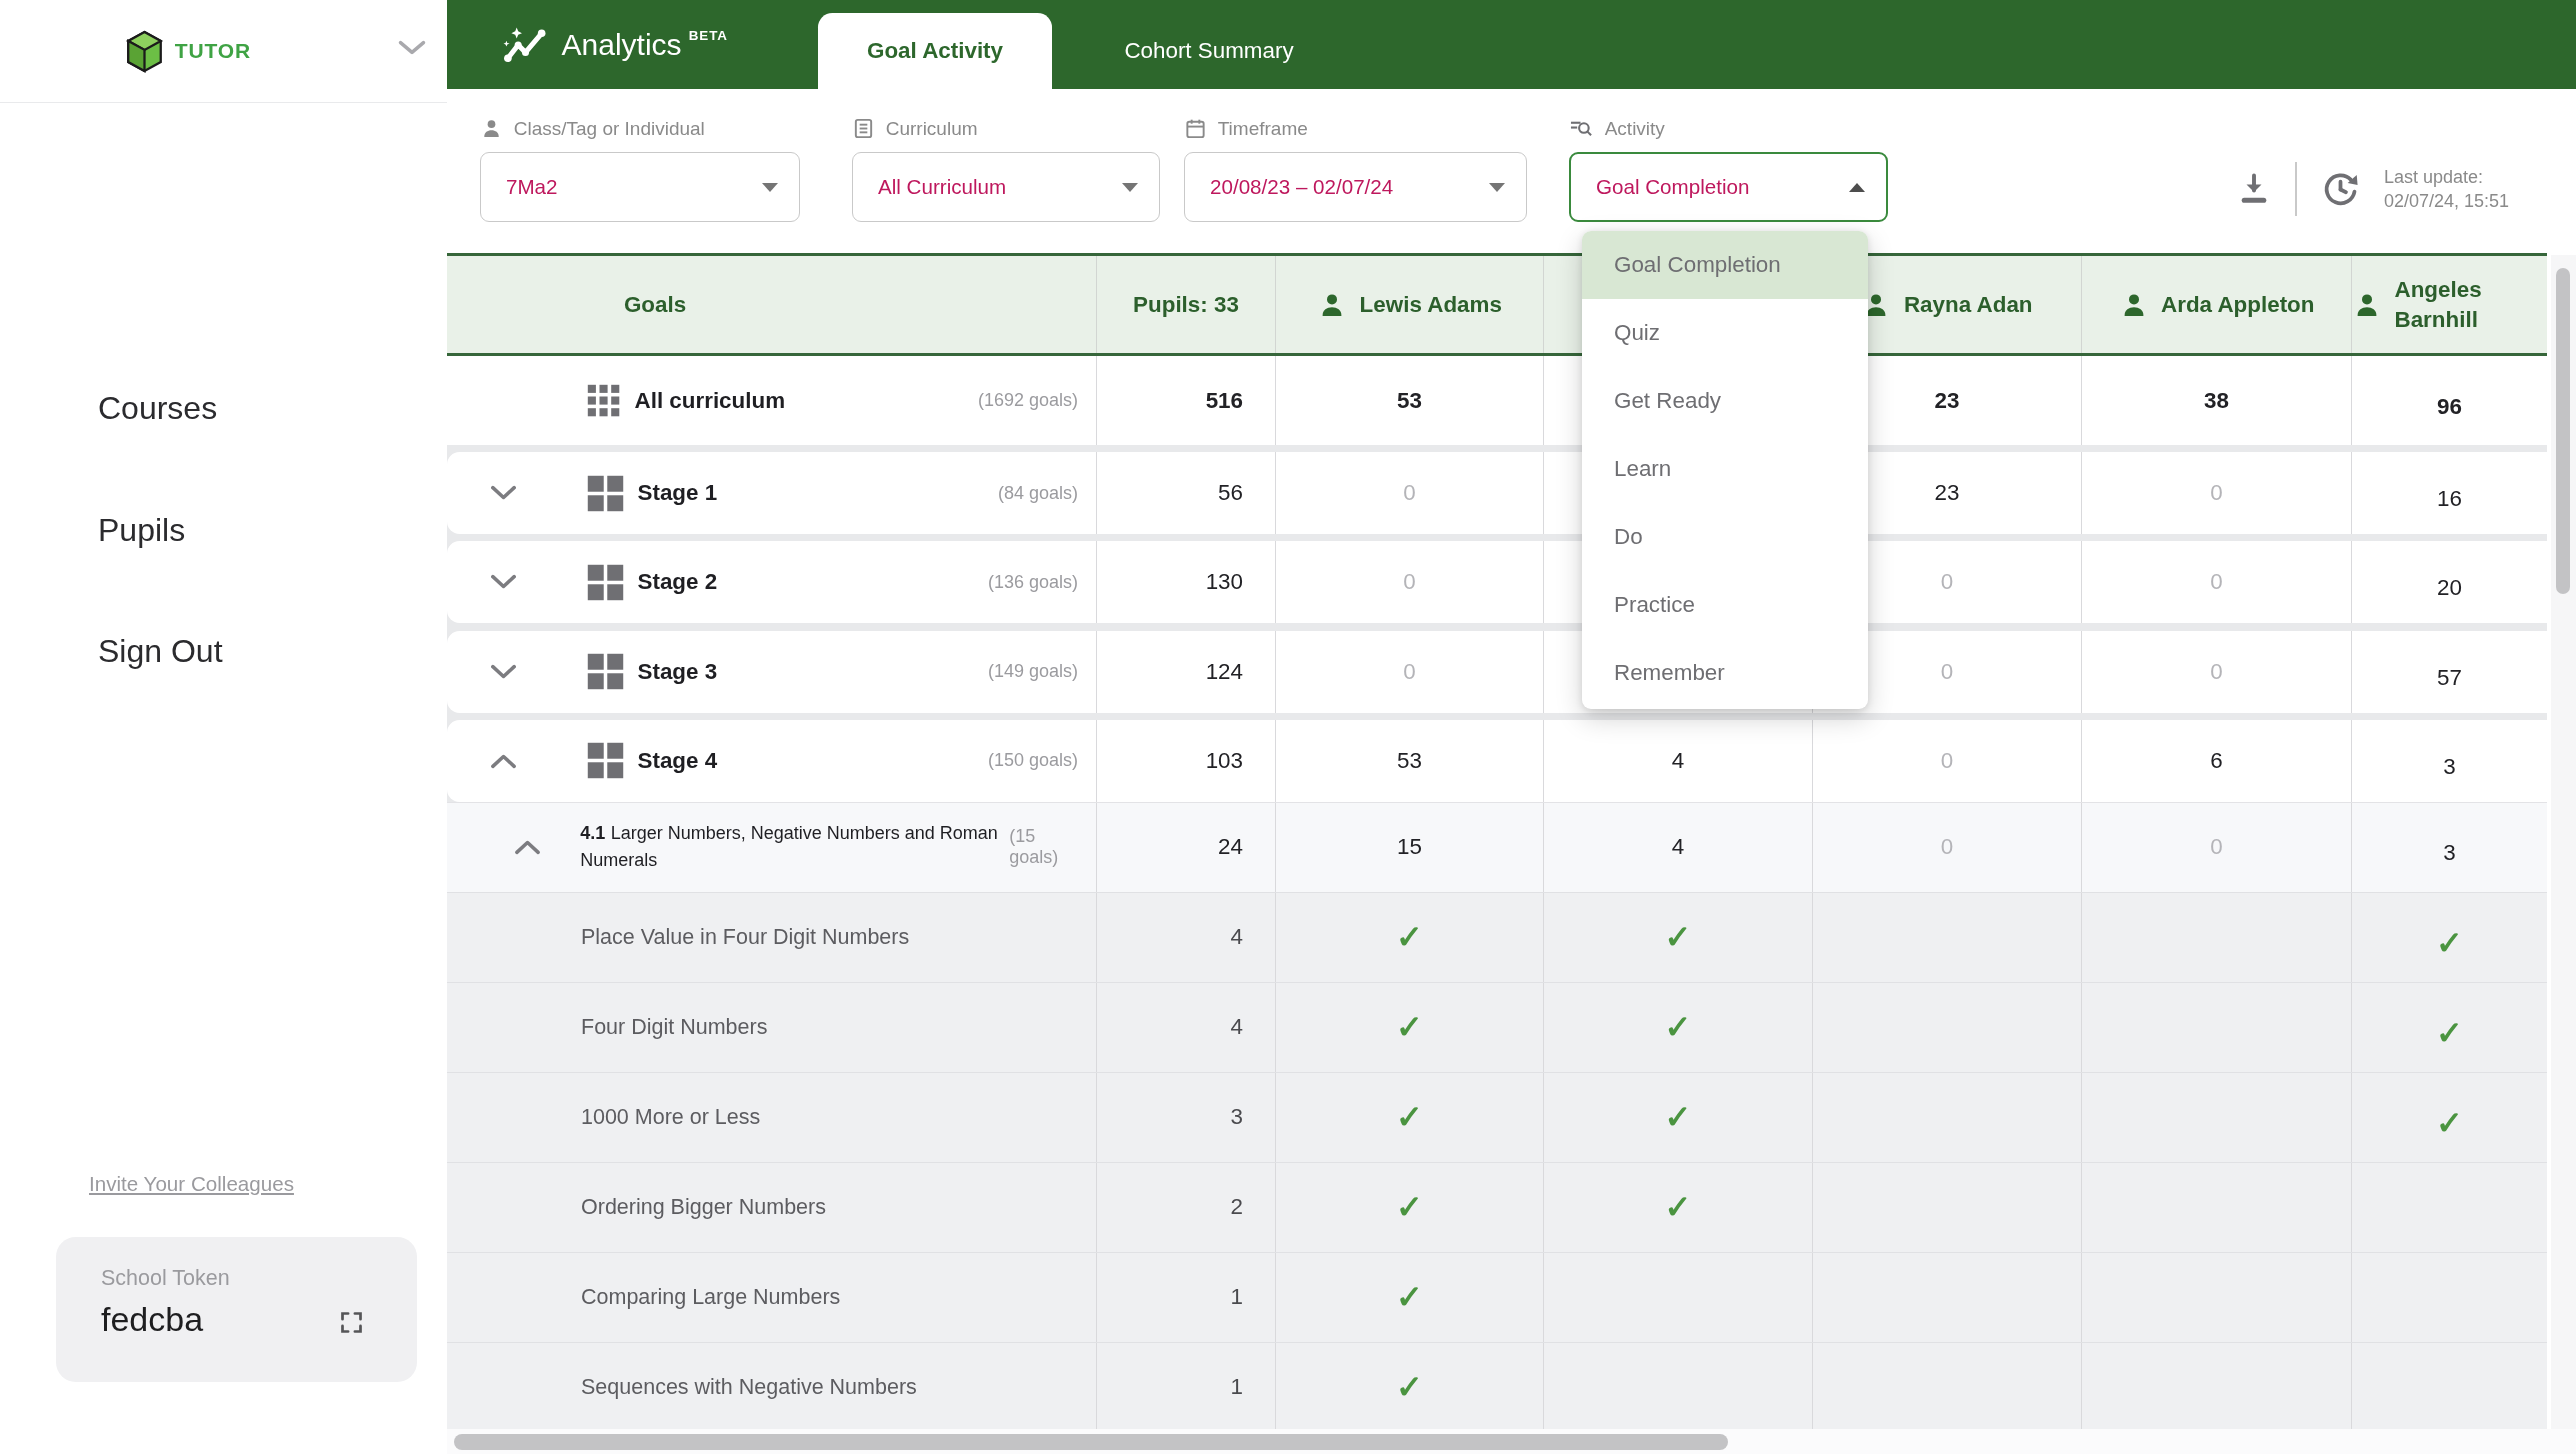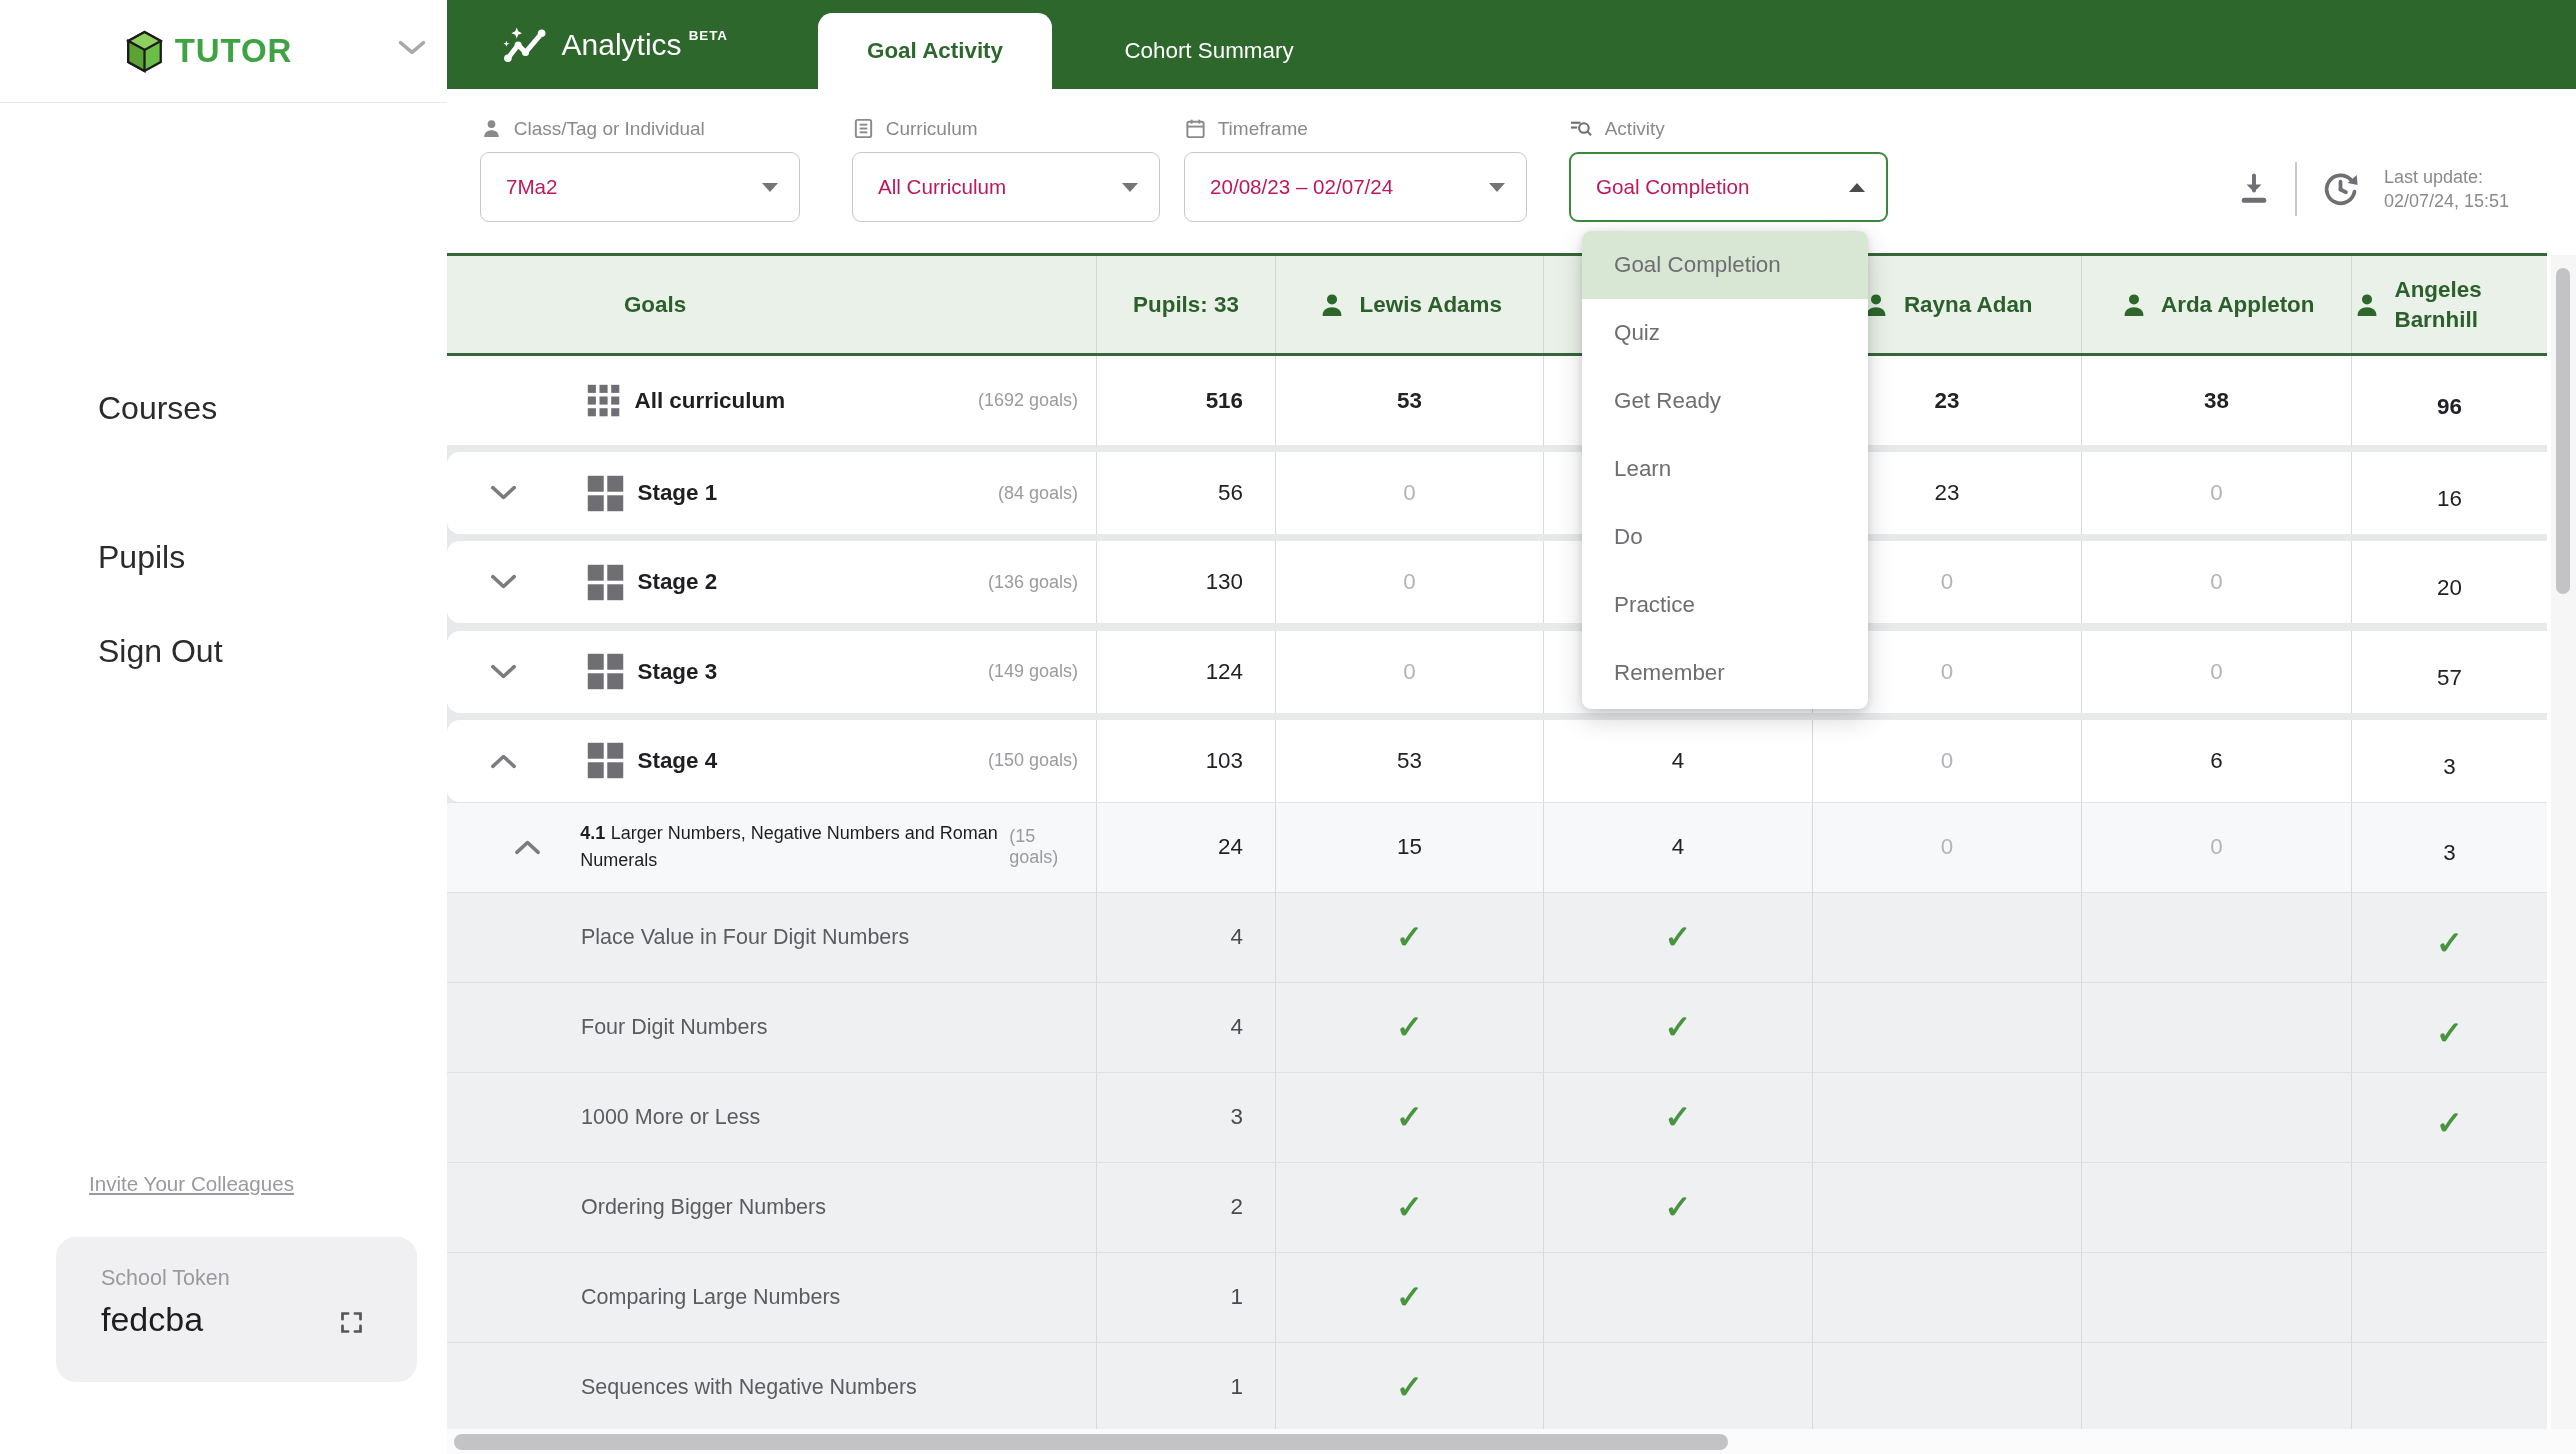--- a/index.html
+++ b/index.html
@@ -2,24 +2,24 @@
 <html style="font-size:14.3px"><head>
 <meta charset="utf-8">
 <style>
   html,body{margin:0;padding:0;background:#fff;font-family:"Liberation Sans",sans-serif;}
   #app{position:relative;width:2576px;height:1454px;overflow:hidden;background:#fff;}
 
   
   .sidebar{position:absolute;left:0;top:0;width:447px;height:1454px;background:#fff;}
   .sidebar-header{position:absolute;left:0;top:0;width:447px;height:102px;border-bottom:1.8px solid #e9eaec;display:flex;align-items:center;}
   .logo-cube{margin-left:125px;width:39px;height:43px;}
-  .logo-text{margin-left:10.7px;font-size:33px;font-weight:700;color:#3fa344;letter-spacing:0.9px;}
+  .logo-text{margin-left:10.7px;font-size:21px;font-weight:700;color:#3fa344;letter-spacing:0.9px;}
   .logo-chevron{position:absolute;left:397px;top:39px;}
   .nav-item{position:absolute;left:98px;font-size:32px;color:#2b2b2e;cursor:pointer;}
-  .nav-courses{top:390px;} .nav-pupils{top:512px;margin-top:27px;} .nav-signout{top:633px;}
+  .nav-courses{top:390px;} .nav-pupils{top:512px;} .nav-signout{top:633px;}
   .invite-link{position:absolute;left:89px;top:1172px;font-size:20.6px;color:#9a9a9e;text-decoration:underline;cursor:pointer;}
   .token-card{position:absolute;left:56px;top:1237px;width:361px;height:145px;background:#f0f0f2;border-radius:19.7px;}
   .token-label{position:absolute;left:45px;top:29px;font-size:21.5px;color:#9a9a9e;}
   .token-value{position:absolute;left:45px;top:63px;font-size:34px;color:#1e1e20;}
   .token-expand{position:absolute;right:52px;top:72px;cursor:pointer;}
 
   
   .topbar{position:absolute;left:447px;top:0;width:2129px;height:89px;background:#2d672c;}
   .app-title{position:absolute;left:55px;top:23px;display:flex;align-items:flex-start;color:#fff;}
   .app-title .t{font-size:30px;font-weight:500;margin-left:12.5px;line-height:43px;}

